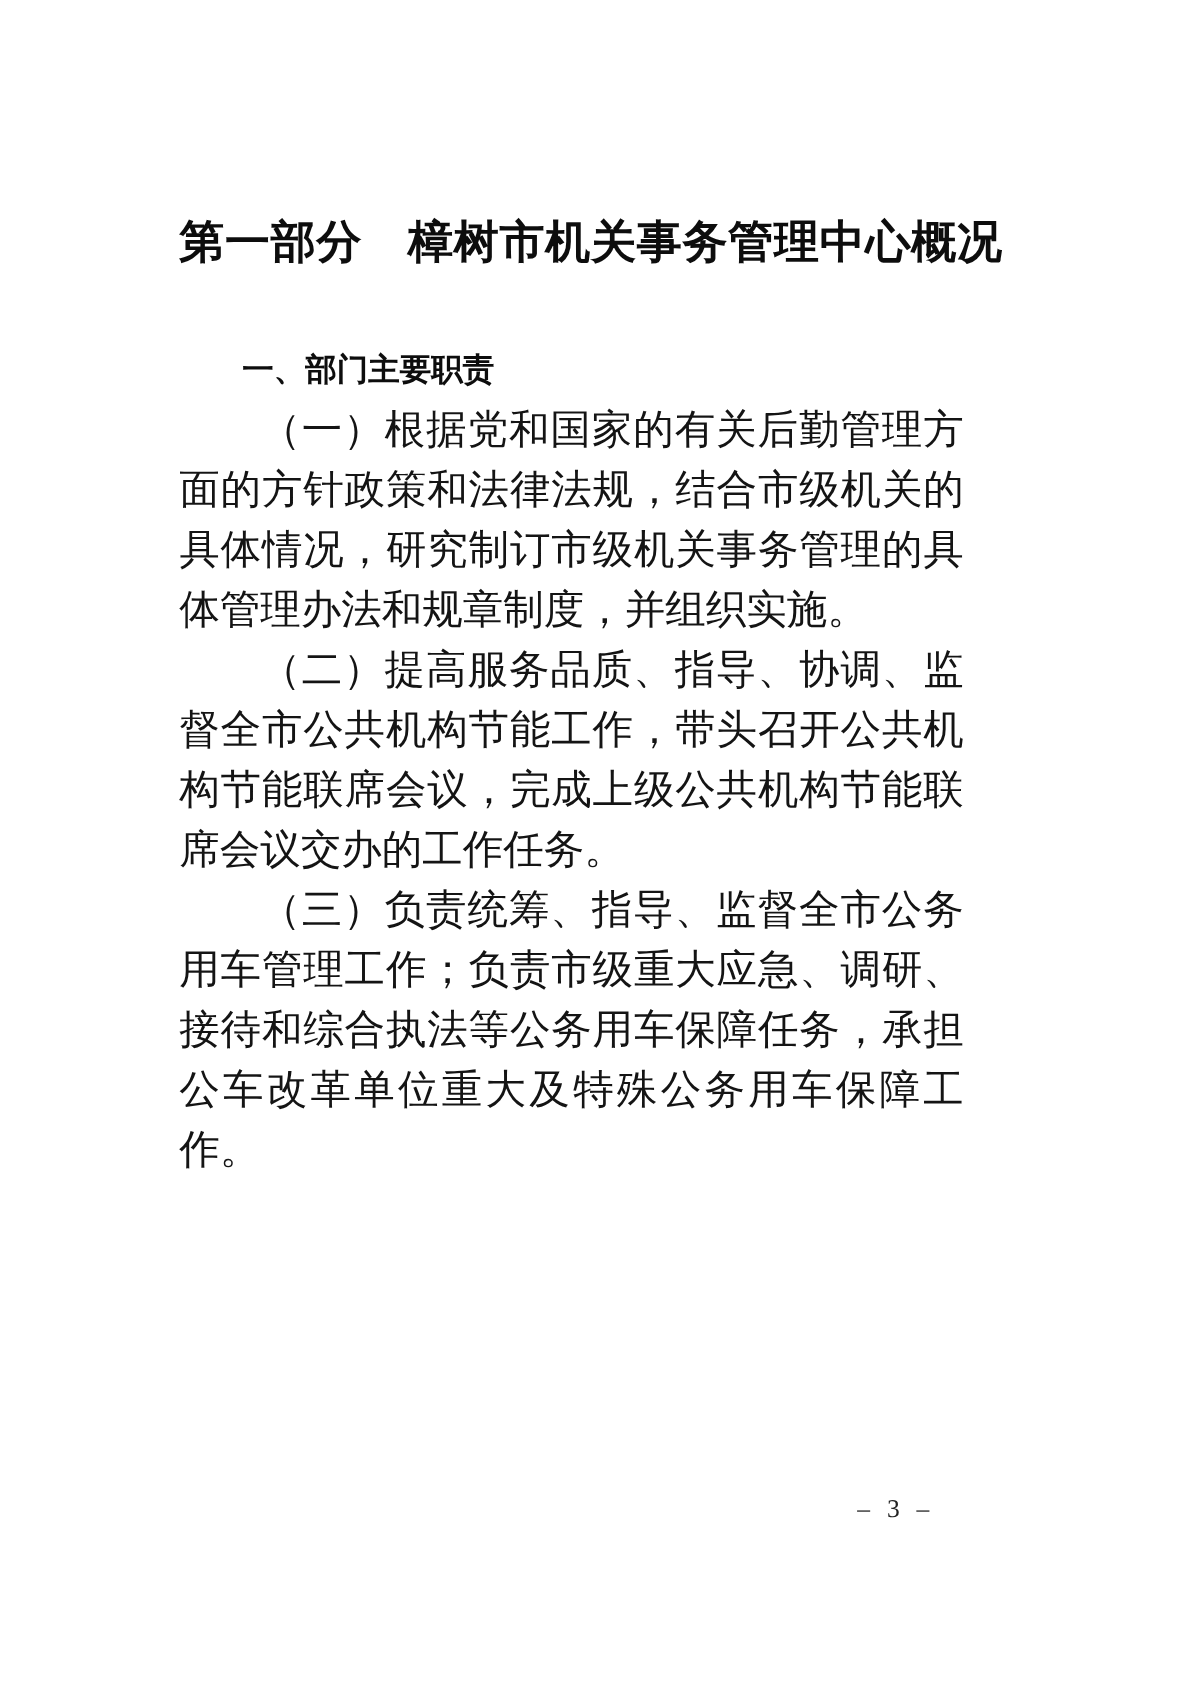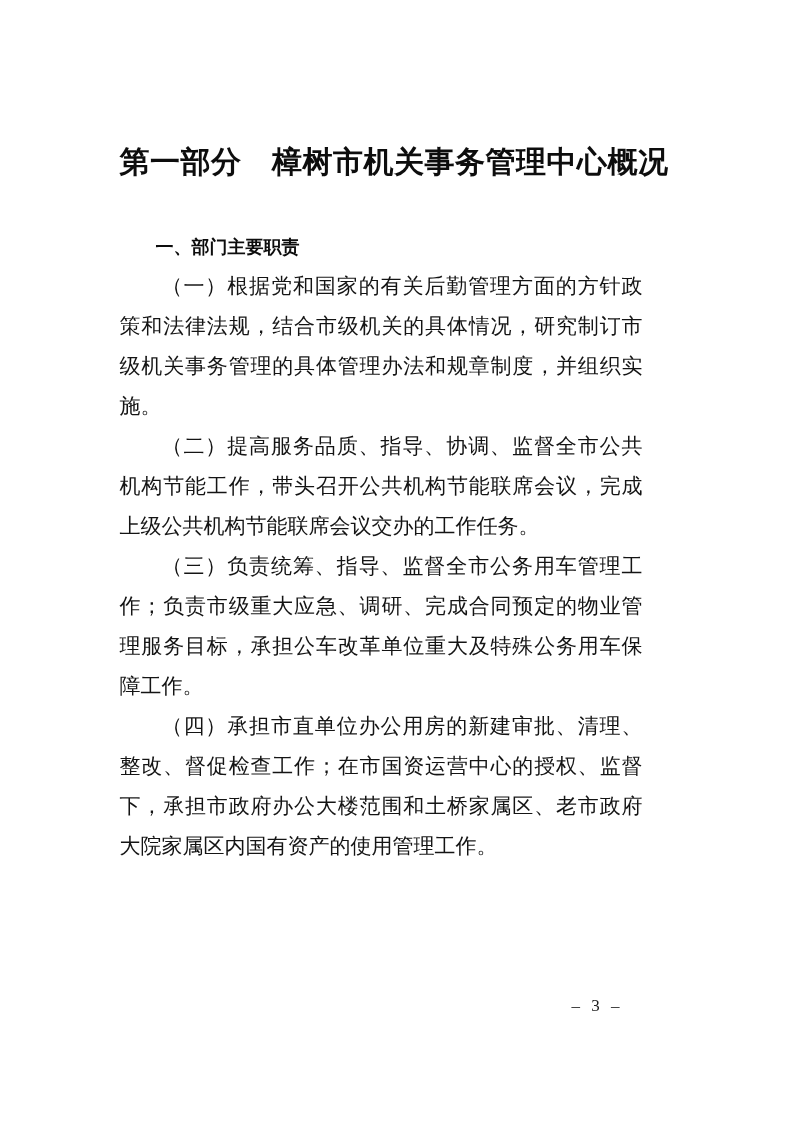--- a/index.html
+++ b/index.html
@@ -26,29 +26,29 @@
     line-height: 42px;
     text-align: center;
     white-space: nowrap;
     letter-spacing: 0.5px;
     color: #0d0d0d;
   }
   .section-heading {
     margin: 49px 0 0 0;
     font-family: "Liberation Sans", "DejaVu Sans", sans-serif;
     font-weight: 700;
-    font-size: 18px;
+    font-size: 21px;
     line-height: 30px;
     text-indent: 2em;
     color: #0d0d0d;
   }
   .body-text p {
     margin: 0;
     font-family: "Liberation Serif", "DejaVu Serif", serif;
-    font-size: 21px;
+    font-size: 27px;
     line-height: 40px;
     text-indent: 2em;
     text-align: justify;
     color: #141414;
   }
   .body-text p:first-child {
     margin-top: 4px;
   }
   .page-number {
     position: absolute;
@@ -67,19 +67,18 @@
 
 <div class="page">
 
   <h1 class="doc-title">第一部分　樟树市机关事务管理中心概况</h1>
 
   <h2 class="section-heading">一、部门主要职责</h2>
 
   <div class="body-text">
     <p>（一）根据党和国家的有关后勤管理方面的方针政策和法律法规，结合市级机关的具体情况，研究制订市级机关事务管理的具体管理办法和规章制度，并组织实施。</p>
     <p>（二）提高服务品质、指导、协调、监督全市公共机构节能工作，带头召开公共机构节能联席会议，完成上级公共机构节能联席会议交办的工作任务。</p>
-    <p>（三）负责统筹、指导、监督全市公务用车管理工作；负责市级重大应急、调研、完成合同预定的物业管理服务目标，承担公车改革单位重大及特殊公务用车保障工作。</p>
-    <p>（四）承担市直单位办公用房的新建审批、清理、整改、督促检查工作；在市国资运营中心的授权、监督下，承担市政府办公大楼范围和土桥家属区、老市政府大院家属区内国有资产的使用管理工作。</p>
+    <p>（三）负责统筹、指导、监督全市公务用车管理工作；负责市级重大应急、调研、接待和综合执法等公务用车保障任务，承担公车改革单位重大及特殊公务用车保障工作。</p>
   </div>
 
   <div class="page-number">– 3 –</div>
 
 </div>
 
 </body></html>

